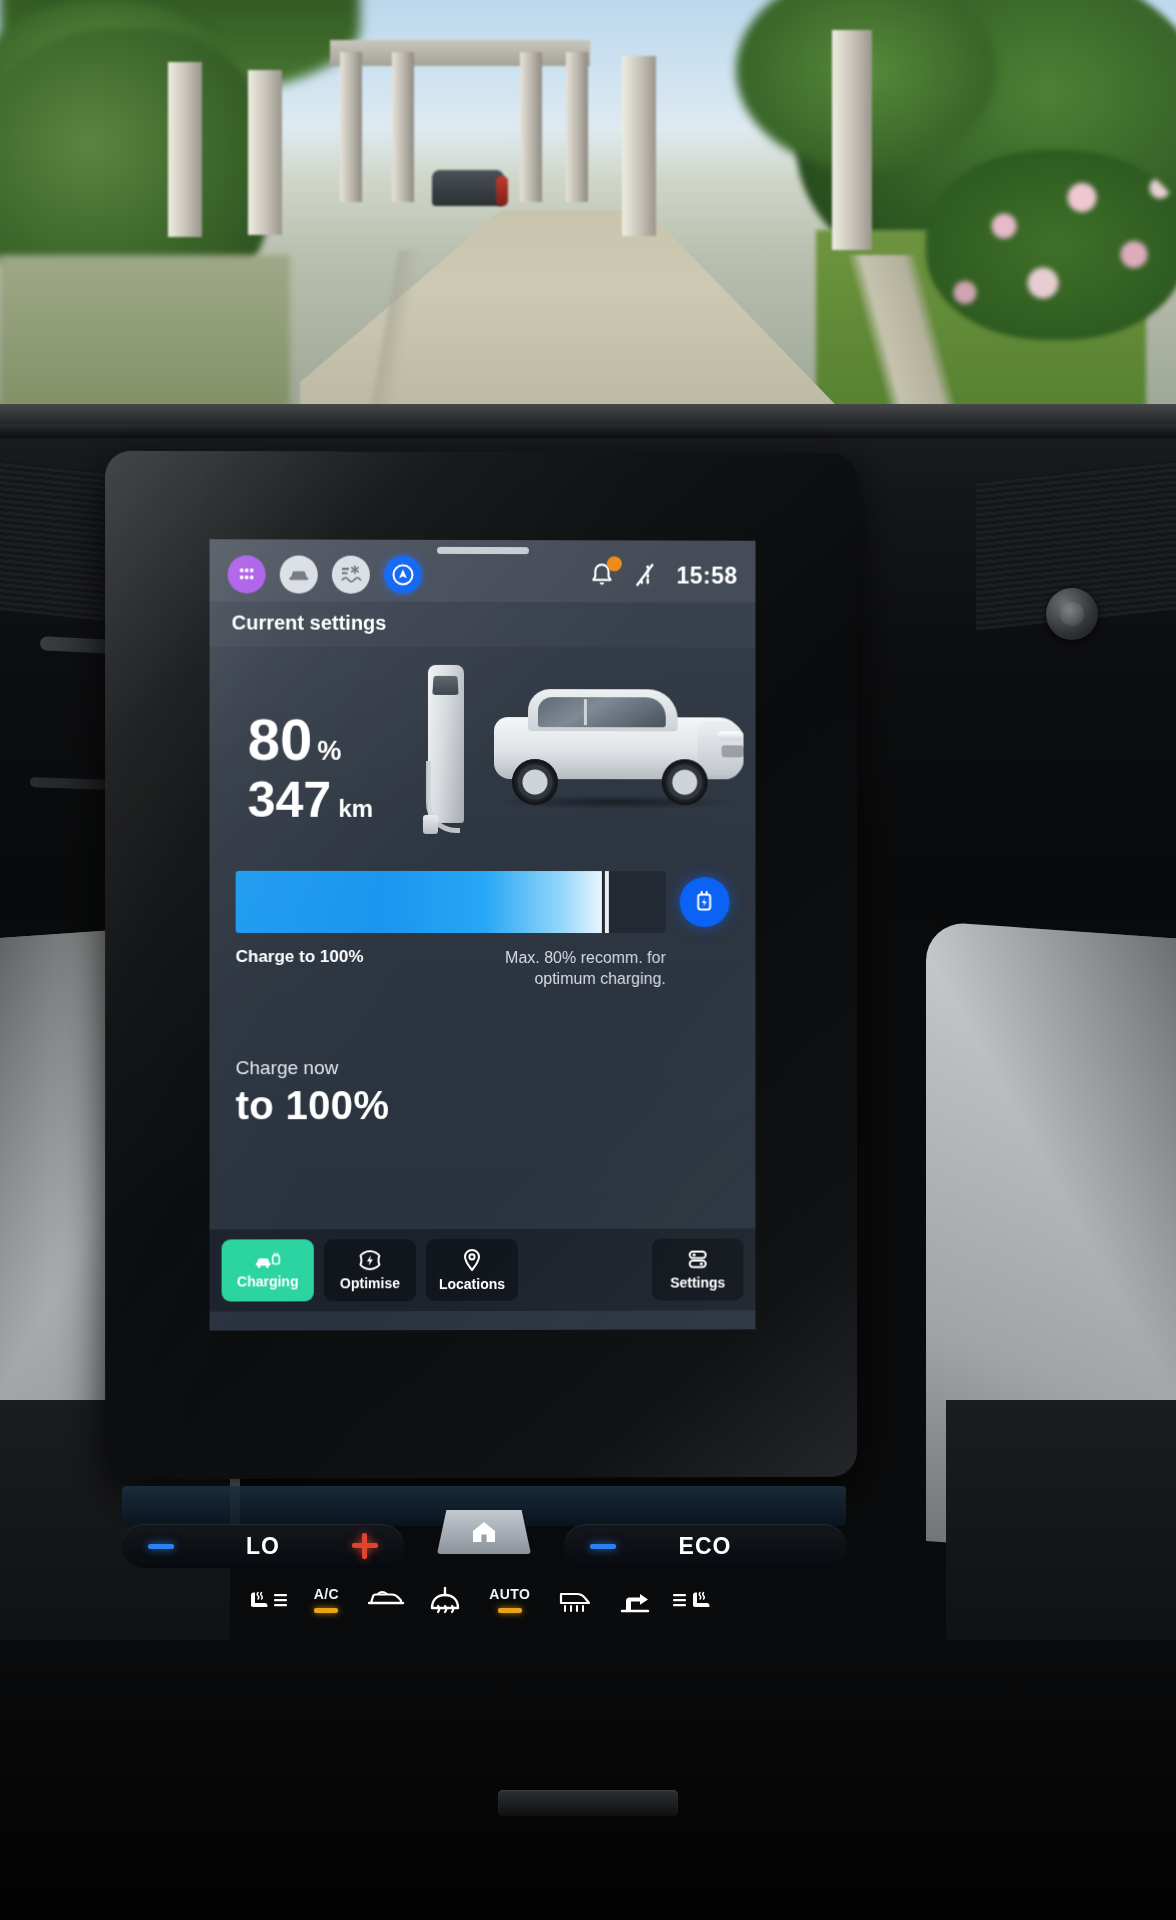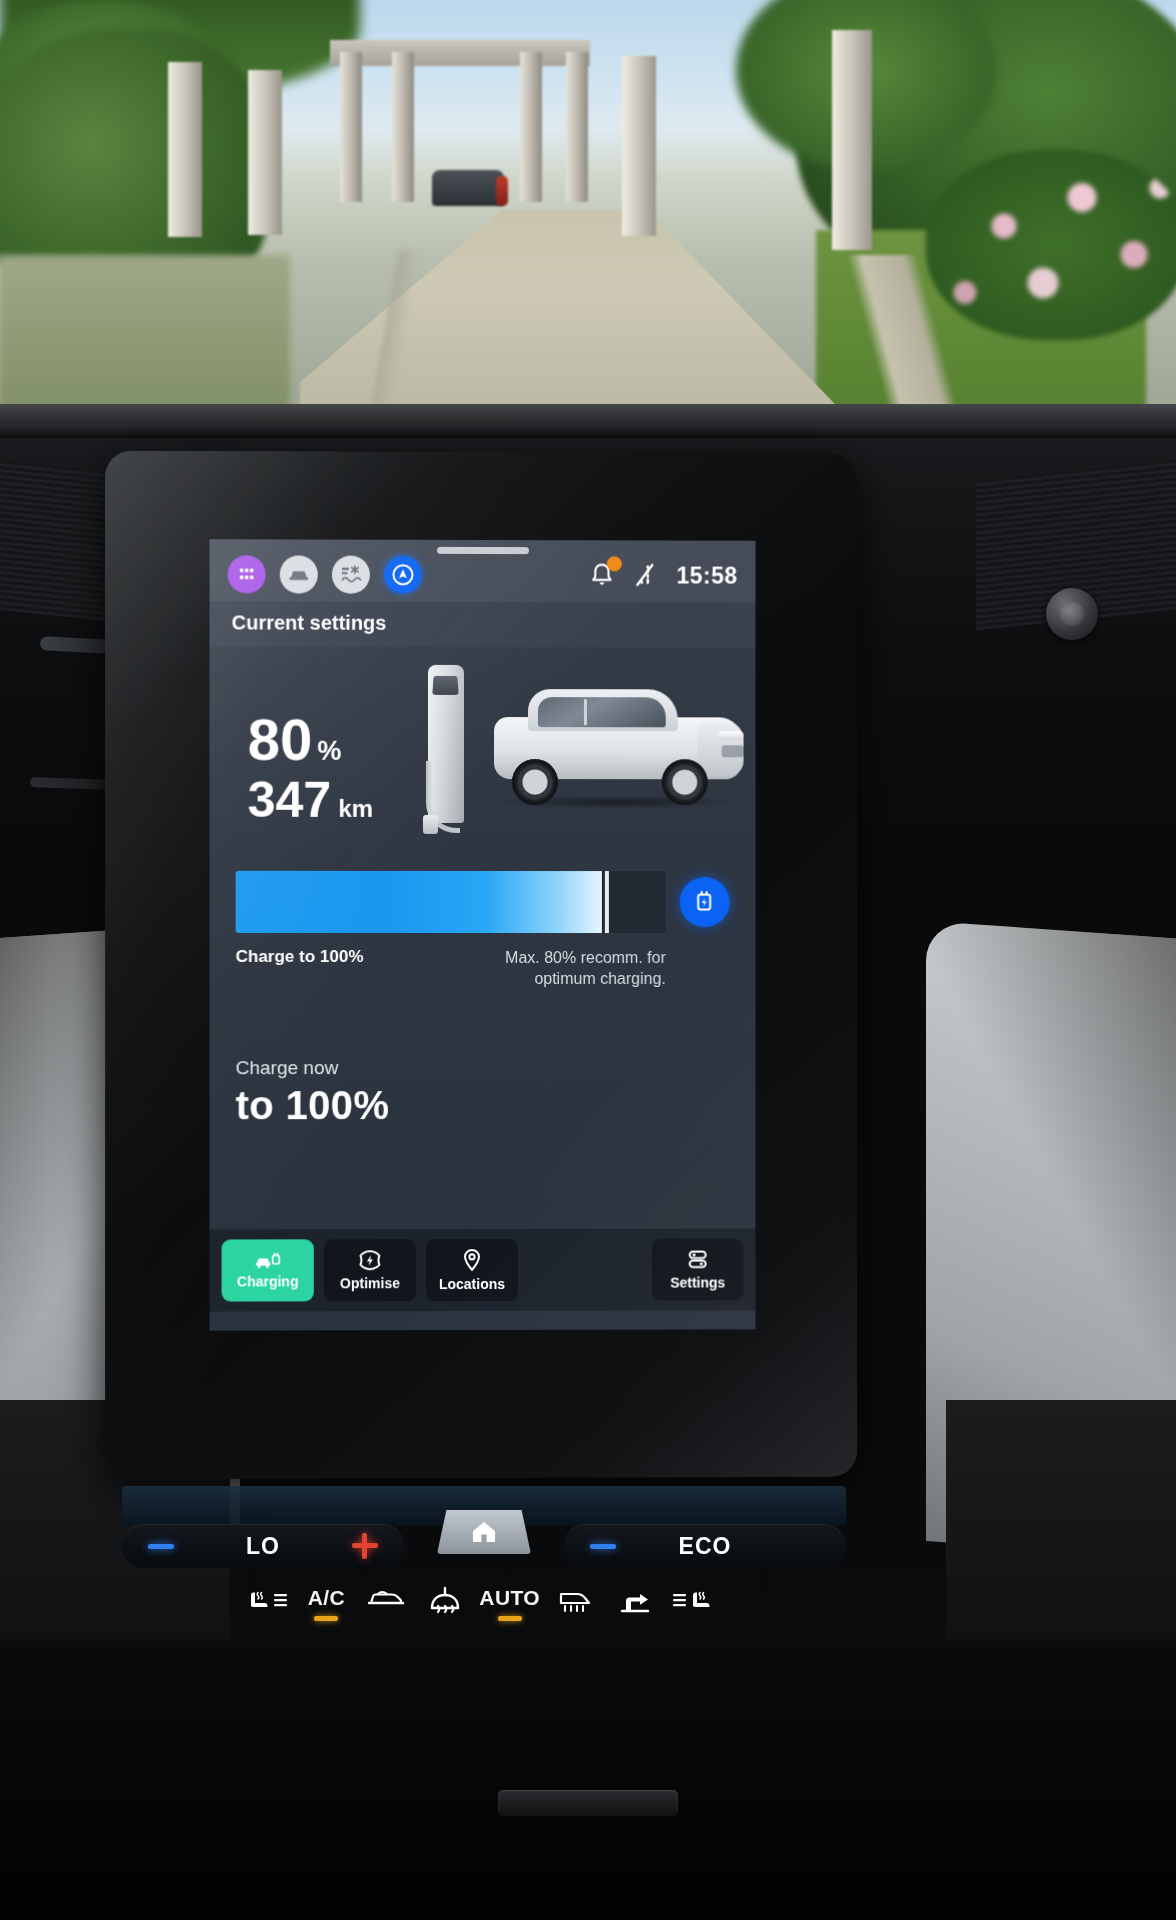--- a/index.html
+++ b/index.html
@@ -417,21 +417,21 @@
     border-radius:10px 10px 4px 4px;
     display:flex; align-items:center; justify-content:center;
     clip-path:polygon(10% 0, 90% 0, 100% 100%, 0 100%);
   }
 
   .buttonrow {
     position:absolute; left:240px; top:1586px; width:480px; height:70px;
     display:flex; align-items:flex-start; justify-content:space-between;
   }
   .hwbtn { display:flex; flex-direction:column; align-items:center; gap:6px; width:54px; }
-  .hwlabel { color:#f2f4f6; font-size:21px; font-weight:700; letter-spacing:.4px; }
+  .hwlabel { color:#f2f4f6; font-size:14px; font-weight:700; letter-spacing:.4px; }
   .amber { width:24px; height:5px; background:#e8a317; border-radius:2px; box-shadow:0 0 6px rgba(232,163,23,.8); }
   .amber.off { background:transparent; box-shadow:none; }
 
   svg { display:block; }
 </style>
 </head>
 <body>
 
 <div id="scene">
 

